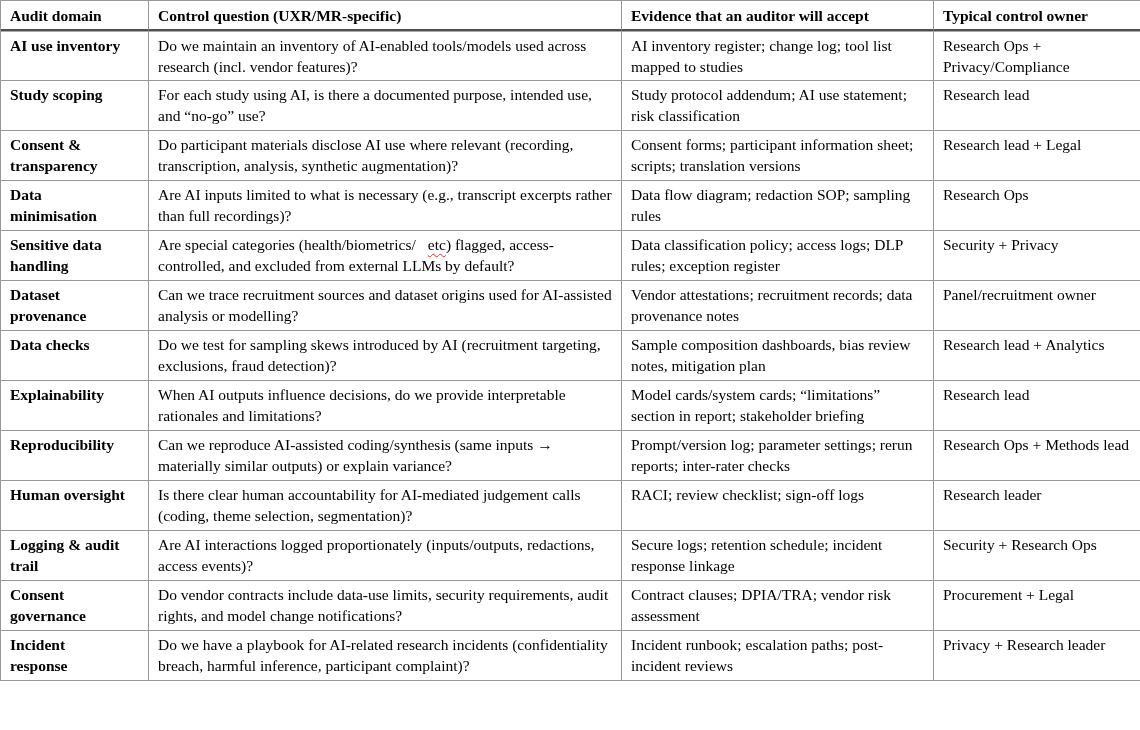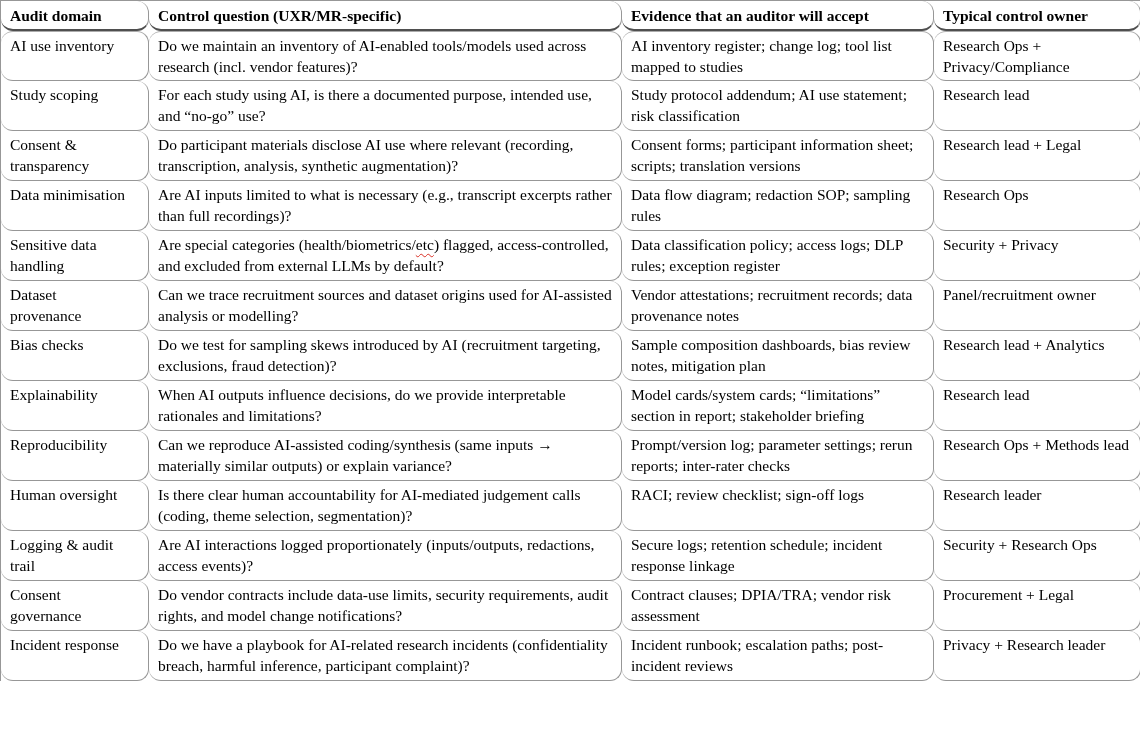--- a/index.html
+++ b/index.html
@@ -32,38 +32,38 @@
   col.c4{width:207px;}
   th,td{
     border-right:1px solid var(--border);
     border-bottom:1px solid var(--border);
     vertical-align:top;
     text-align:left;
     font-size:15.5px;
     line-height:21px;
     padding:3px 8px 3px 9px;
     overflow:hidden;
-    border-radius:12px;
   }
   thead tr{height:29px;}
   th{
     font-weight:bold;
     padding-top:4px;
     border-bottom:2px solid var(--header-rule);
   }
   tbody tr{height:50px;}
   tbody tr:first-child td{border-top:1px solid var(--header-rule-light);}
-  td.domain-cell{padding-right:23px;}
+  td.domain-cell{padding-right:23px;font-weight:bold;}
   .squiggle{
     text-decoration-line:underline;
     text-decoration-style:wavy;
     text-decoration-color:var(--squiggle);
     text-decoration-thickness:1px;
     text-underline-offset:3px;
     text-decoration-skip-ink:none;
+    margin-left:12px;
   }
 </style>
 </head>
 <body>
 
 <table class="audit">
   <colgroup>
     <col class="c1">
       <col class="c2">
       <col class="c3">
@@ -114,21 +114,21 @@
   </tr>
 
   <tr>
     <td class="domain-cell"><span>Dataset provenance</span></td>
     <td><span>Can we trace recruitment sources and dataset origins used for AI-assisted analysis or modelling?</span></td>
     <td><span>Vendor attestations; recruitment records; data provenance notes</span></td>
     <td><span>Panel/recruitment owner</span></td>
   </tr>
 
   <tr>
-    <td class="domain-cell"><span>Bias checks</span></td>
+    <td class="domain-cell"><span>Data checks</span></td>
     <td><span>Do we test for sampling skews introduced by AI (recruitment targeting, exclusions, fraud detection)?</span></td>
     <td><span>Sample composition dashboards, bias review notes, mitigation plan</span></td>
     <td><span>Research lead + Analytics</span></td>
   </tr>
 
   <tr>
     <td class="domain-cell"><span>Explainability</span></td>
     <td><span>When AI outputs influence decisions, do we provide interpretable rationales and limitations?</span></td>
     <td><span>Model cards/system cards; “limitations” section in report; stakeholder briefing</span></td>
     <td><span>Research lead</span></td>

